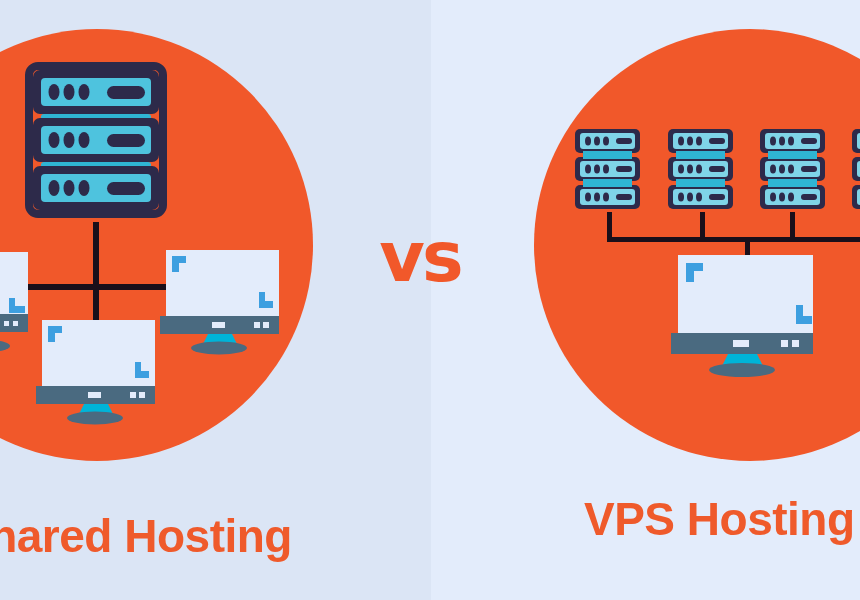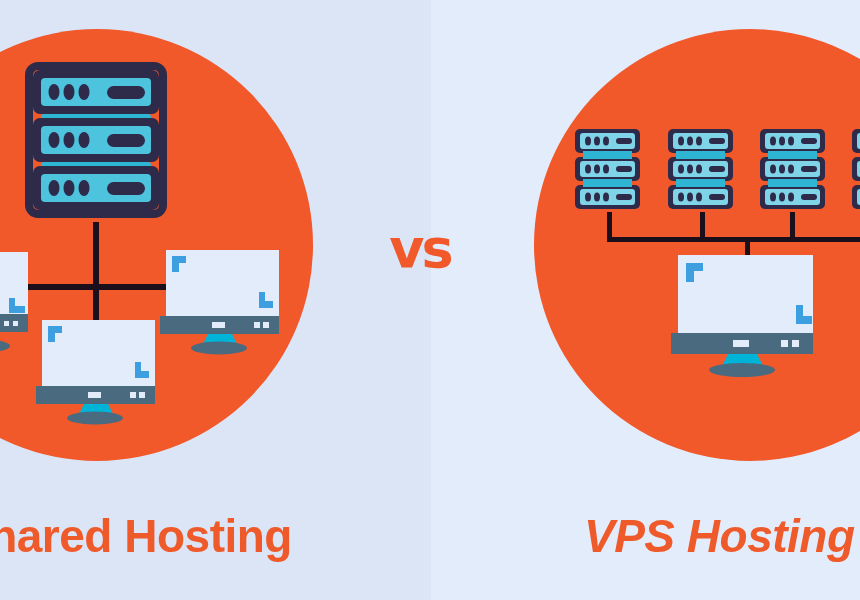--- a/index.html
+++ b/index.html
@@ -29,30 +29,30 @@
     position:absolute;
     font-family:"Liberation Sans", sans-serif;
     font-weight:bold;
     font-size:46px;
     color:#ef5a2b;
     letter-spacing:-0.5px;
     white-space:nowrap;
     line-height:1;
   }
   #caption-left{left:-41px;top:513px;}
-  #caption-right{left:584px;top:513px;font-style:italic;}
+  #caption-right{left:584px;top:496px;}
 
   .vs-label{
     position:absolute;
     left:352px;top:222px;
     width:136px;
     text-align:center;
     font-family:"DejaVu Sans", sans-serif;
     font-weight:bold;
-    font-size:54px;
+    font-size:70px;
     color:#f1582a;
     line-height:1;
     letter-spacing:-3px;
   }
 </style>
 </head>
 <body>
 
 <div id="stage">
 

